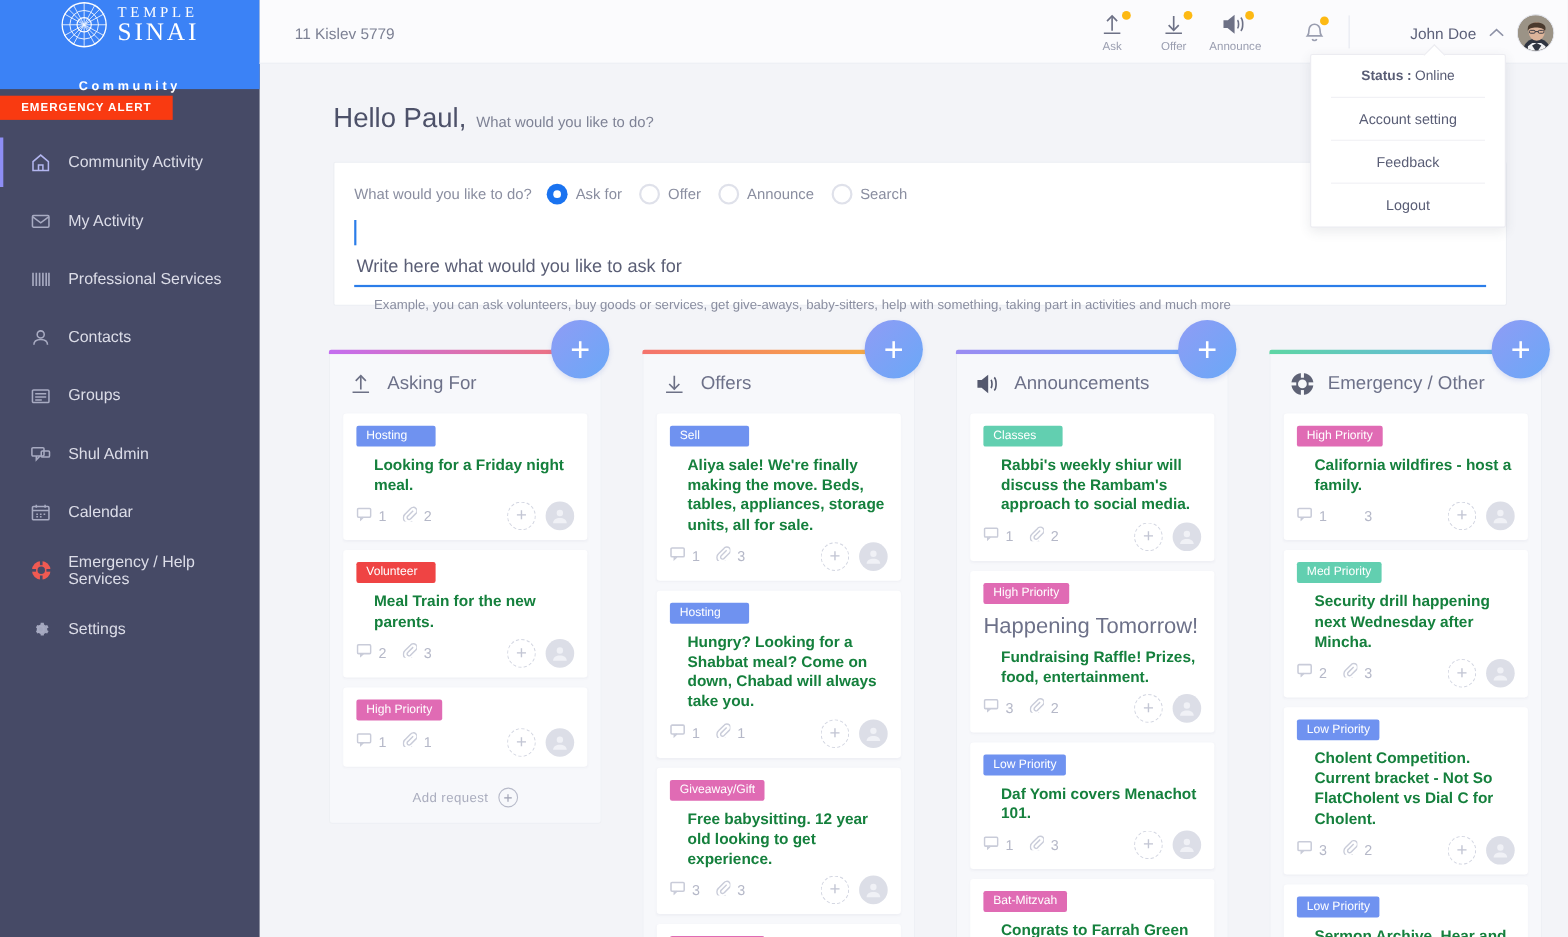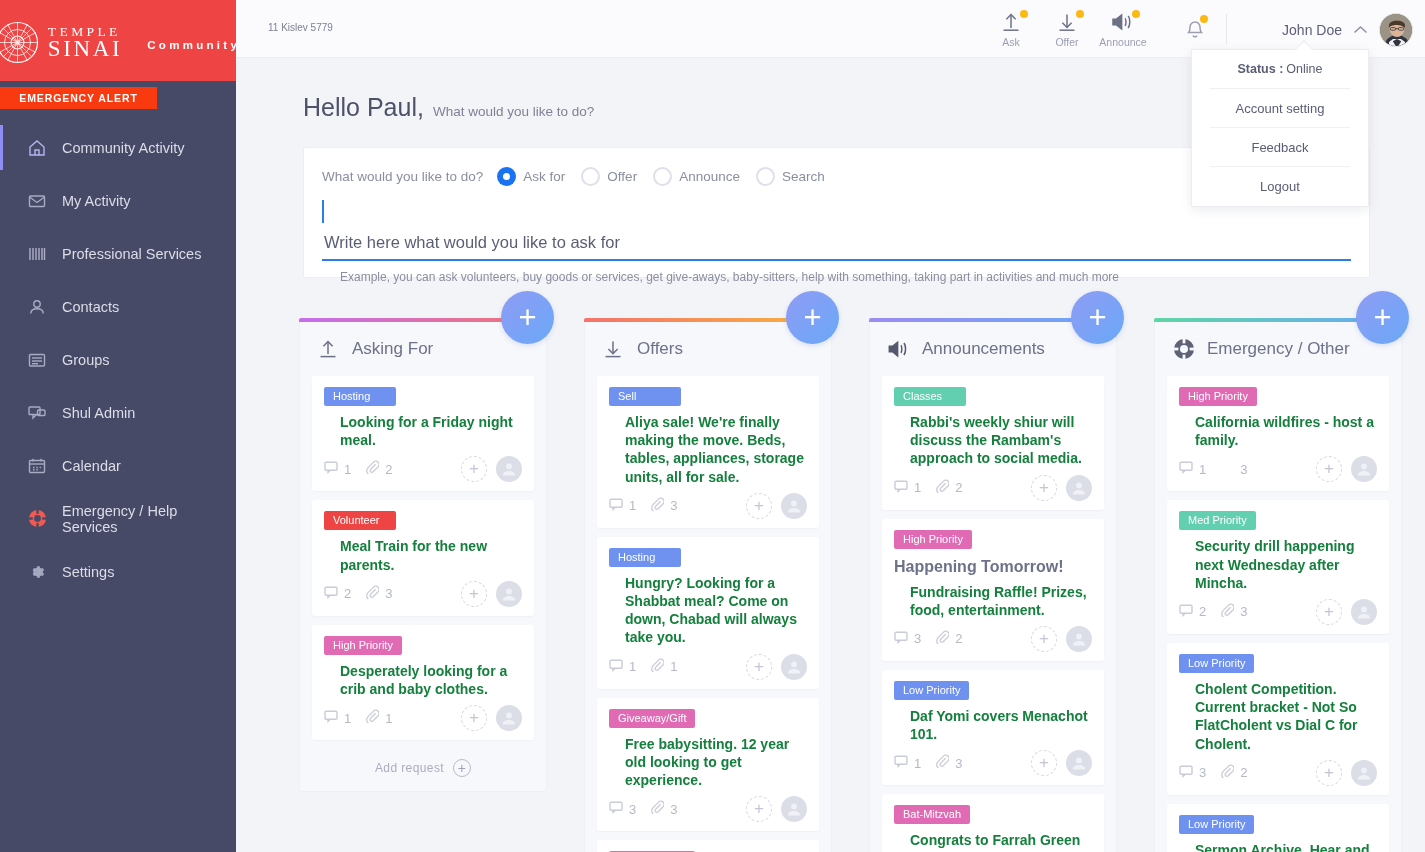--- a/index.html
+++ b/index.html
@@ -8,22 +8,22 @@
     font-family: "Liberation Sans", sans-serif;
     background: #f3f4f8;
     overflow: hidden;
   }
   
   .sidebar {
     position: absolute; left: 0; top: 0; width: 236px; height: 852px;
     background: #464a66;
   }
   .logo-block {
-    height: 81px; background: #ef4444;
-    display: flex; flex-direction: row; align-items: center;
+    height: 81px; background: #3b82f6;
+    display: flex; flex-direction: column; align-items: center;
     justify-content: center; padding-top: 4px; gap: 25px;
   }
   .logo-row { display: flex; align-items: center; gap: 9px; }
   .logo-mark { width: 43px; height: 43px; }
   .logo-words { display: flex; flex-direction: column; line-height: 1.0; }
   .logo-temple {
     font-family: "Liberation Serif", serif; color: #fff;
     font-size: 13.5px; letter-spacing: 3.4px;
   }
   .logo-sinai {
@@ -53,21 +53,21 @@
     display: flex; align-items: center; justify-content: center;
   }
   .nav-icon svg { display: block; }
   
   .header {
     position: absolute; left: 236px; top: 0; width: 1189px; height: 58px;
     background: #fbfbfd; border-bottom: 1px solid #eceef3;
   }
   .hebrew-date {
     position: absolute; left: 32px; top: 22px;
-    color: #7d8194; font-size: 10px;
+    color: #7d8194; font-size: 14px;
   }
   .quick-actions {
     position: absolute; right: 283px; top: 10px;
     display: flex; gap: 18px;
   }
   .qa {
     width: 38px; display: flex; flex-direction: column;
     align-items: center; cursor: pointer; position: relative;
   }
   .qa .glyph { height: 24px; display: flex; align-items: center; justify-content: center; }
@@ -205,21 +205,21 @@
     padding: 11px 12px 8px 12px;
     box-shadow: 0 1px 2px rgba(90,95,130,.05);
     cursor: pointer; position: relative;
   }
   .tagline { display: flex; align-items: center; gap: 9px; flex-wrap: wrap; }
   .tag {
     display: inline-block; color: #fff; font-size: 11px;
     padding: 3px 9px 4px 9px; border-radius: 2px;
     min-width: 72px;
   }
-  .tag-extra { font-size: 16px; color: #6d7189; font-weight: bold; }
+  .tag-extra { font-size: 20px; color: #6d7189; font-weight: normal; }
   .card-title {
     margin-top: 7px; font-size: 14px; font-weight: bold;
     color: #15803d; line-height: 1.30; margin-left: 16px;
   }
   .card-foot {
     display: flex; align-items: center; margin-top: 6px; min-height: 28px;
   }
   .meta { display: flex; align-items: center; gap: 6px; margin-right: 15px; }
   .meta .num { font-size: 13px; color: #b5b8c8; }
   .foot-spacer { flex: 1; }
@@ -564,21 +564,20 @@
                 <circle cx="8" cy="5.4" r="2.9"></circle>
                 <path d="M1.8 14.6c0-3 2.8-4.6 6.2-4.6s6.2 1.6 6.2 4.6z"></path>
               </svg>
             </span>
           </div>
         </div>
         <div class="card">
           <div class="tagline">
             <span class="tag" style="background: rgb(224, 107, 180);">High Priority</span>
           </div>
-          <div class="card-title">Desperately looking for a crib and baby clothes.</div>
           <div class="card-foot">
             <span class="meta">
               <span><svg width="14" height="14" viewBox="0 0 14 14" fill="none" stroke="#c9ccd9" stroke-width="1.4">
                   <rect x="1" y="2.2" width="12" height="8" rx="1"></rect>
                   <path d="M4 10.2v2.2l2.3-2.2"></path>
                 </svg></span>
               <span class="num">1</span>
             </span>
             <span class="meta">
               <span><svg width="13" height="14" viewBox="0 0 13 14" fill="none" stroke="#c9ccd9" stroke-width="1.3">

